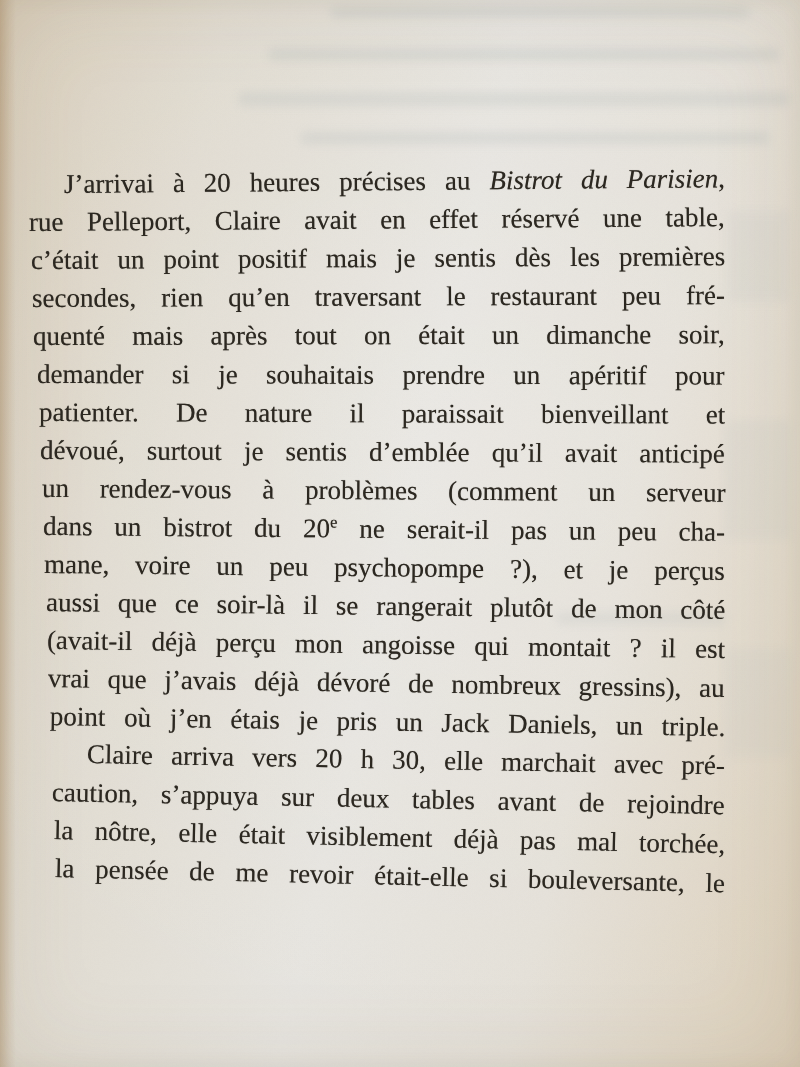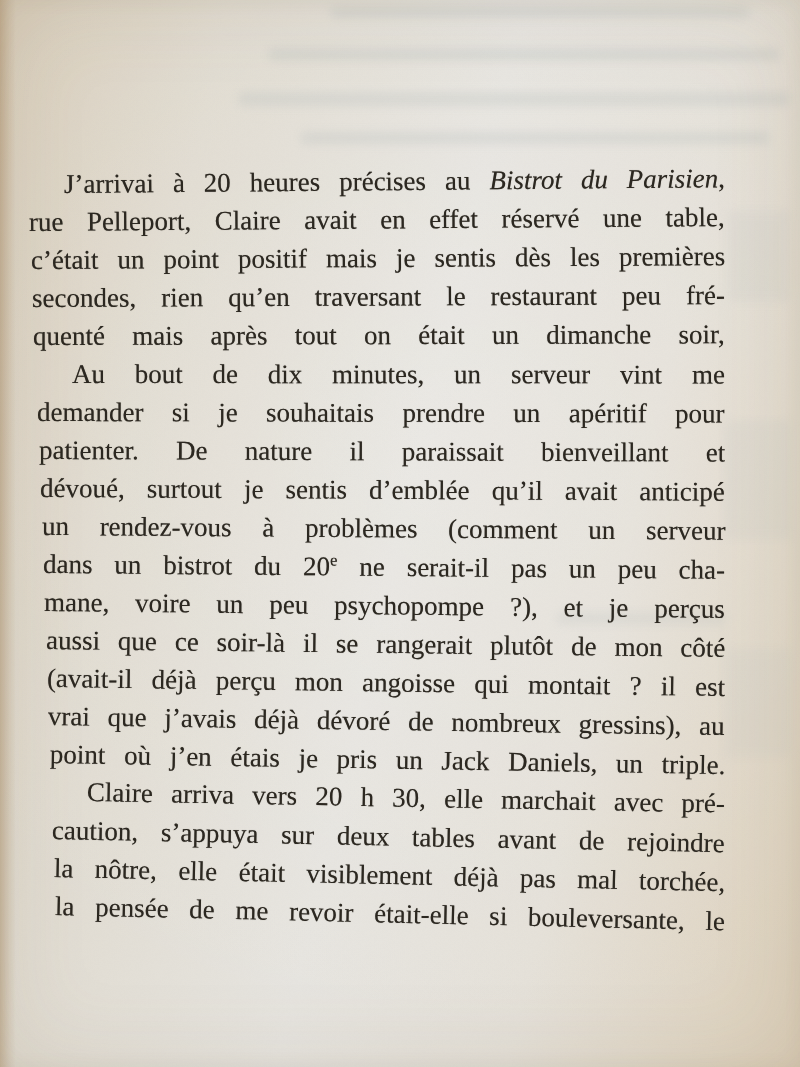--- a/index.html
+++ b/index.html
@@ -59,21 +59,20 @@
   <div class="ghost" style="left:728px;top:210px;width:62px;height:92px;opacity:.14;"></div>
   <div class="ghost" style="left:724px;top:420px;width:68px;height:120px;opacity:.13;"></div>
   <div class="ghost" style="left:724px;top:648px;width:68px;height:110px;opacity:.12;"></div>
 
   <div class="textblock" style="color: rgb(42, 38, 31);">
       <div class="line" style="margin-left: 64px; transform: rotate(-0.5deg);"><span>J’arrivai à 20 heures précises au </span><i>Bistrot du Parisien</i><span>,</span></div>
       <div class="line" style="margin-left: 29.35px; transform: rotate(-0.41deg);"><span>rue Pelleport, Claire avait en effet réservé une table,</span></div>
       <div class="line" style="margin-left: 30.7px; transform: rotate(-0.32deg);"><span>c’était un point positif mais je sentis dès les premières</span></div>
       <div class="line" style="margin-left: 32.05px; transform: rotate(-0.23deg);"><span>secondes, rien qu’en traversant le restaurant peu fré-</span></div>
       <div class="line" style="margin-left: 33.4px; transform: rotate(-0.14deg);"><span>quenté mais après tout on était un dimanche soir,</span></div>
-      <div class="line" style="margin-left: 72.1px; transform: rotate(0.04deg);"><span>Au bout de dix minutes, un serveur vint me</span></div>
       <div class="line" style="margin-left: 37.45px; transform: rotate(0.13deg);"><span>demander si je souhaitais prendre un apéritif pour</span></div>
       <div class="line" style="margin-left: 38.8px; transform: rotate(0.22deg);"><span>patienter. De nature il paraissait bienveillant et</span></div>
       <div class="line" style="margin-left: 40.15px; transform: rotate(0.31deg);"><span>dévoué, surtout je sentis d’emblée qu’il avait anticipé</span></div>
       <div class="line" style="margin-left: 41.5px; transform: rotate(0.4deg);"><span>un rendez-vous à problèmes (comment un serveur</span></div>
       <div class="line" style="margin-left: 42.85px; transform: rotate(0.49deg);"><span>dans un bistrot du 20</span><sup>e</sup><span> ne serait-il pas un peu cha-</span></div>
       <div class="line" style="margin-left: 44.2px; transform: rotate(0.58deg);"><span>mane, voire un peu psychopompe ?), et je perçus</span></div>
       <div class="line" style="margin-left: 45.55px; transform: rotate(0.67deg);"><span>aussi que ce soir-là il se rangerait plutôt de mon côté</span></div>
       <div class="line" style="margin-left: 46.9px; transform: rotate(0.76deg);"><span>(avait-il déjà perçu mon angoisse qui montait ? il est</span></div>
       <div class="line" style="margin-left: 48.25px; transform: rotate(0.85deg);"><span>vrai que j’avais déjà dévoré de nombreux gressins), au</span></div>
       <div class="line" style="margin-left: 49.6px; transform: rotate(0.94deg);"><span>point où j’en étais je pris un Jack Daniels, un triple.</span></div>

